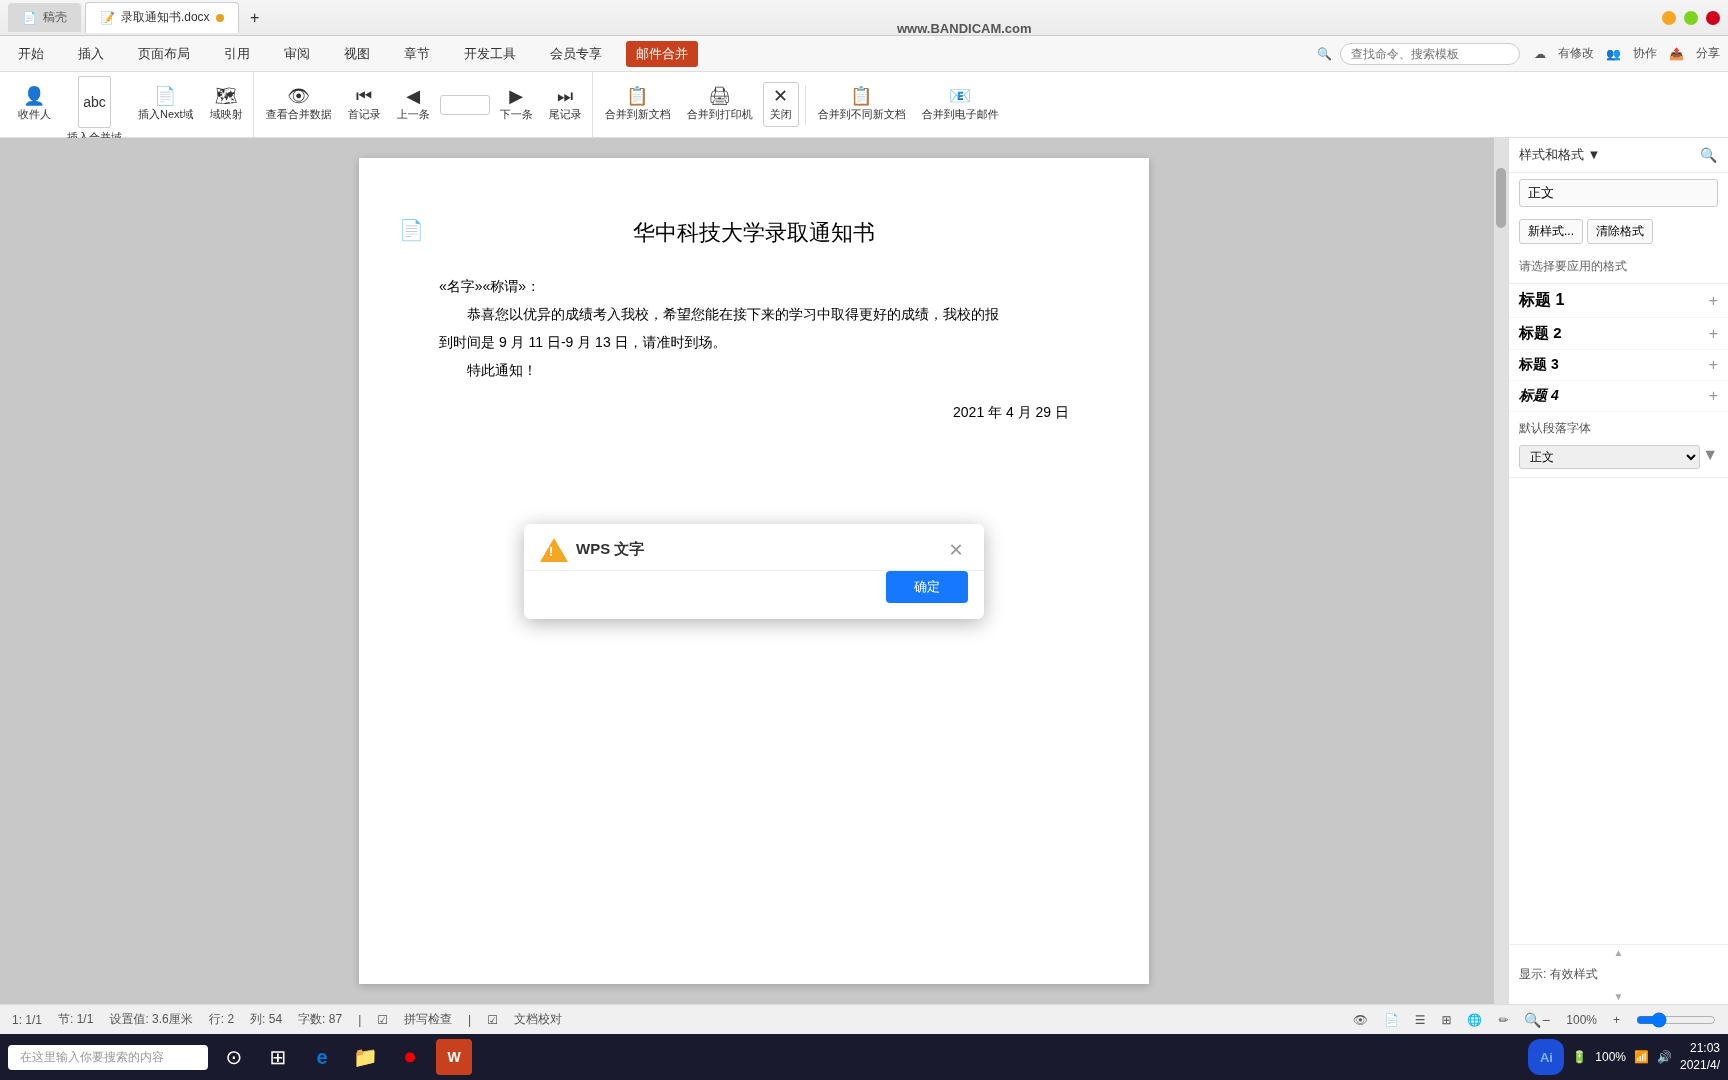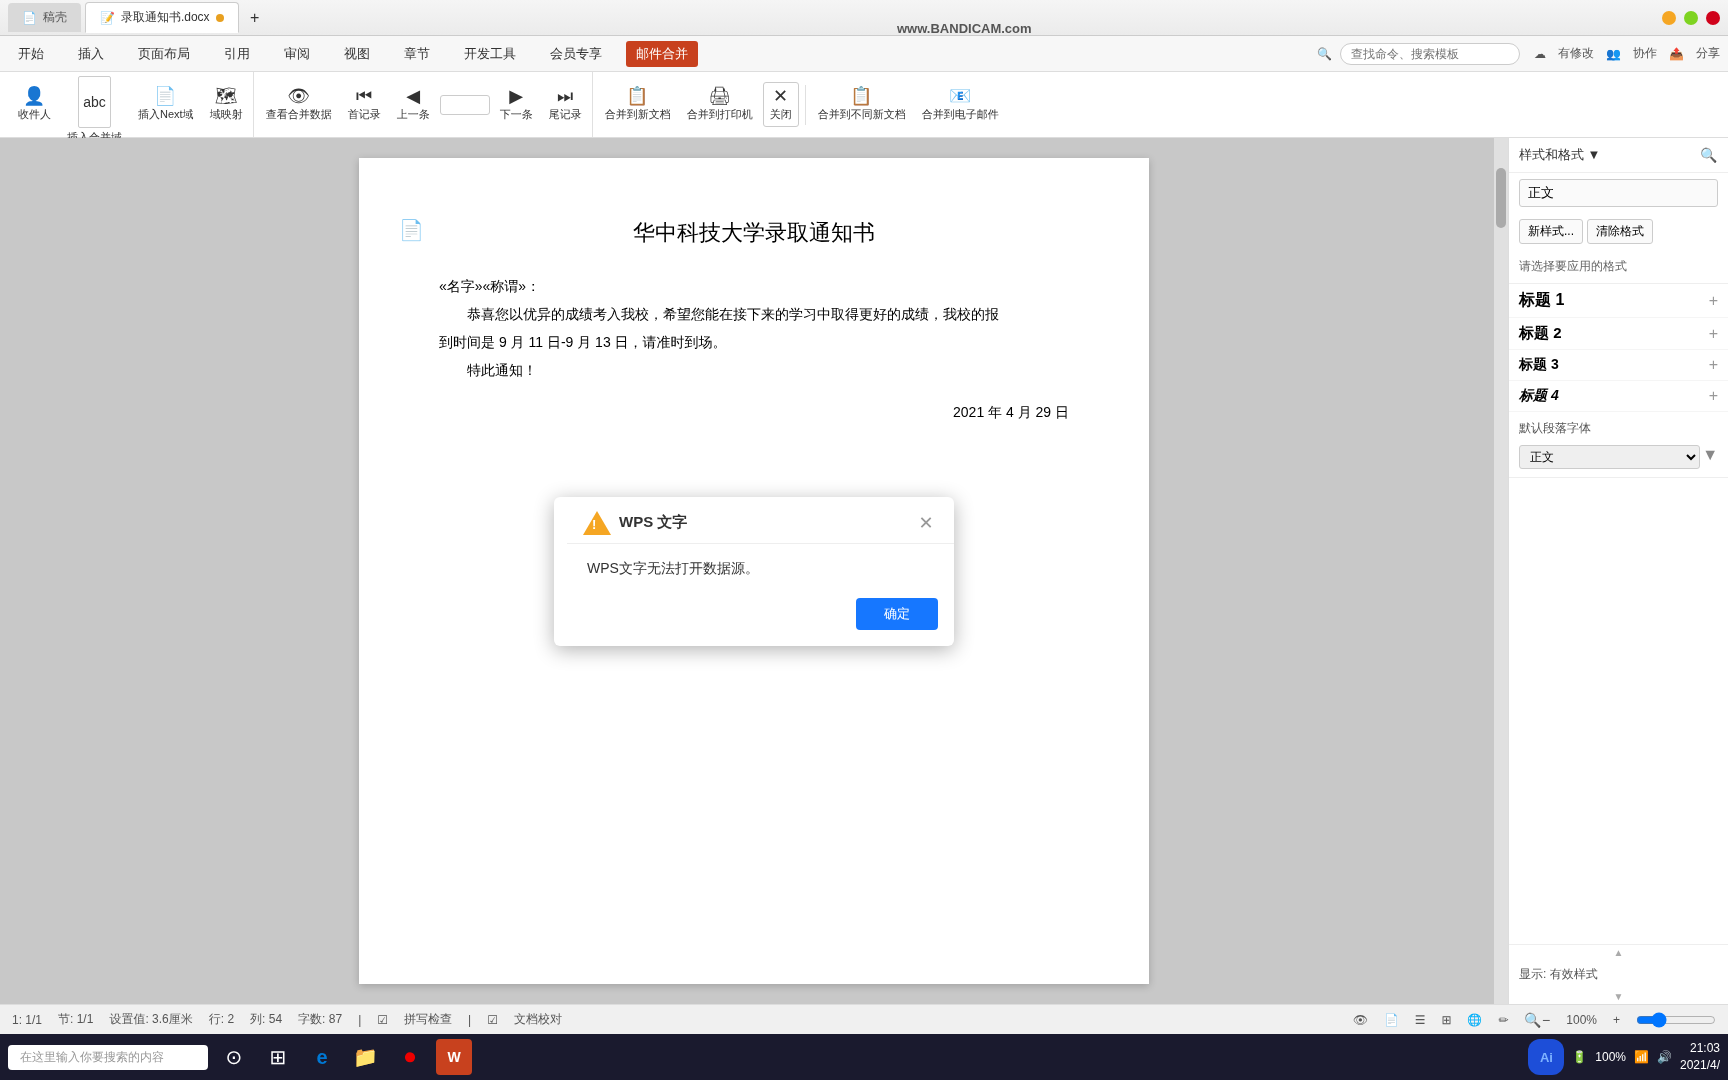--- a/index.html
+++ b/index.html
@@ -272,23 +272,22 @@
       top: 0; left: 0; right: 0; bottom: 0;
       display: flex;
       align-items: center;
       justify-content: center;
       z-index: 100;
     }
     .dialog {
       background: #fff;
       border-radius: 6px;
       box-shadow: 0 4px 20px rgba(0,0,0,0.3);
-      width: 400px;
+      width: 460px;
       overflow: hidden;
-      padding-left: 13px;
     }
     .dialog-header {
       display: flex;
       align-items: center;
       justify-content: space-between;
       padding: 14px 16px 8px 16px;
       border-bottom: 1px solid #eee;
     }
     .dialog-title {
       display: flex;
@@ -501,23 +500,20 @@
       <div class="doc-date">2021 年 4 月 29 日</div>
 
       <div class="dialog-overlay">
         <div class="dialog">
           <div class="dialog-header">
             <div class="dialog-title">
               <div class="warn-triangle"></div>
               <span>WPS 文字</span>
             </div>
             <div class="dialog-close">✕</div>
-          </div>
-          <div class="dialog-body">
-            <span>WPS文字无法打开数据源。</span>
           </div>
           <div class="dialog-footer">
             <button class="btn-confirm">确定</button>
           </div>
         </div>
       </div>
     </div>
 
     <div class="doc-scrollbar" style="position:absolute; right:0; top:0; bottom:0; width:14px;">
       <div class="doc-scrollbar-thumb"></div>

